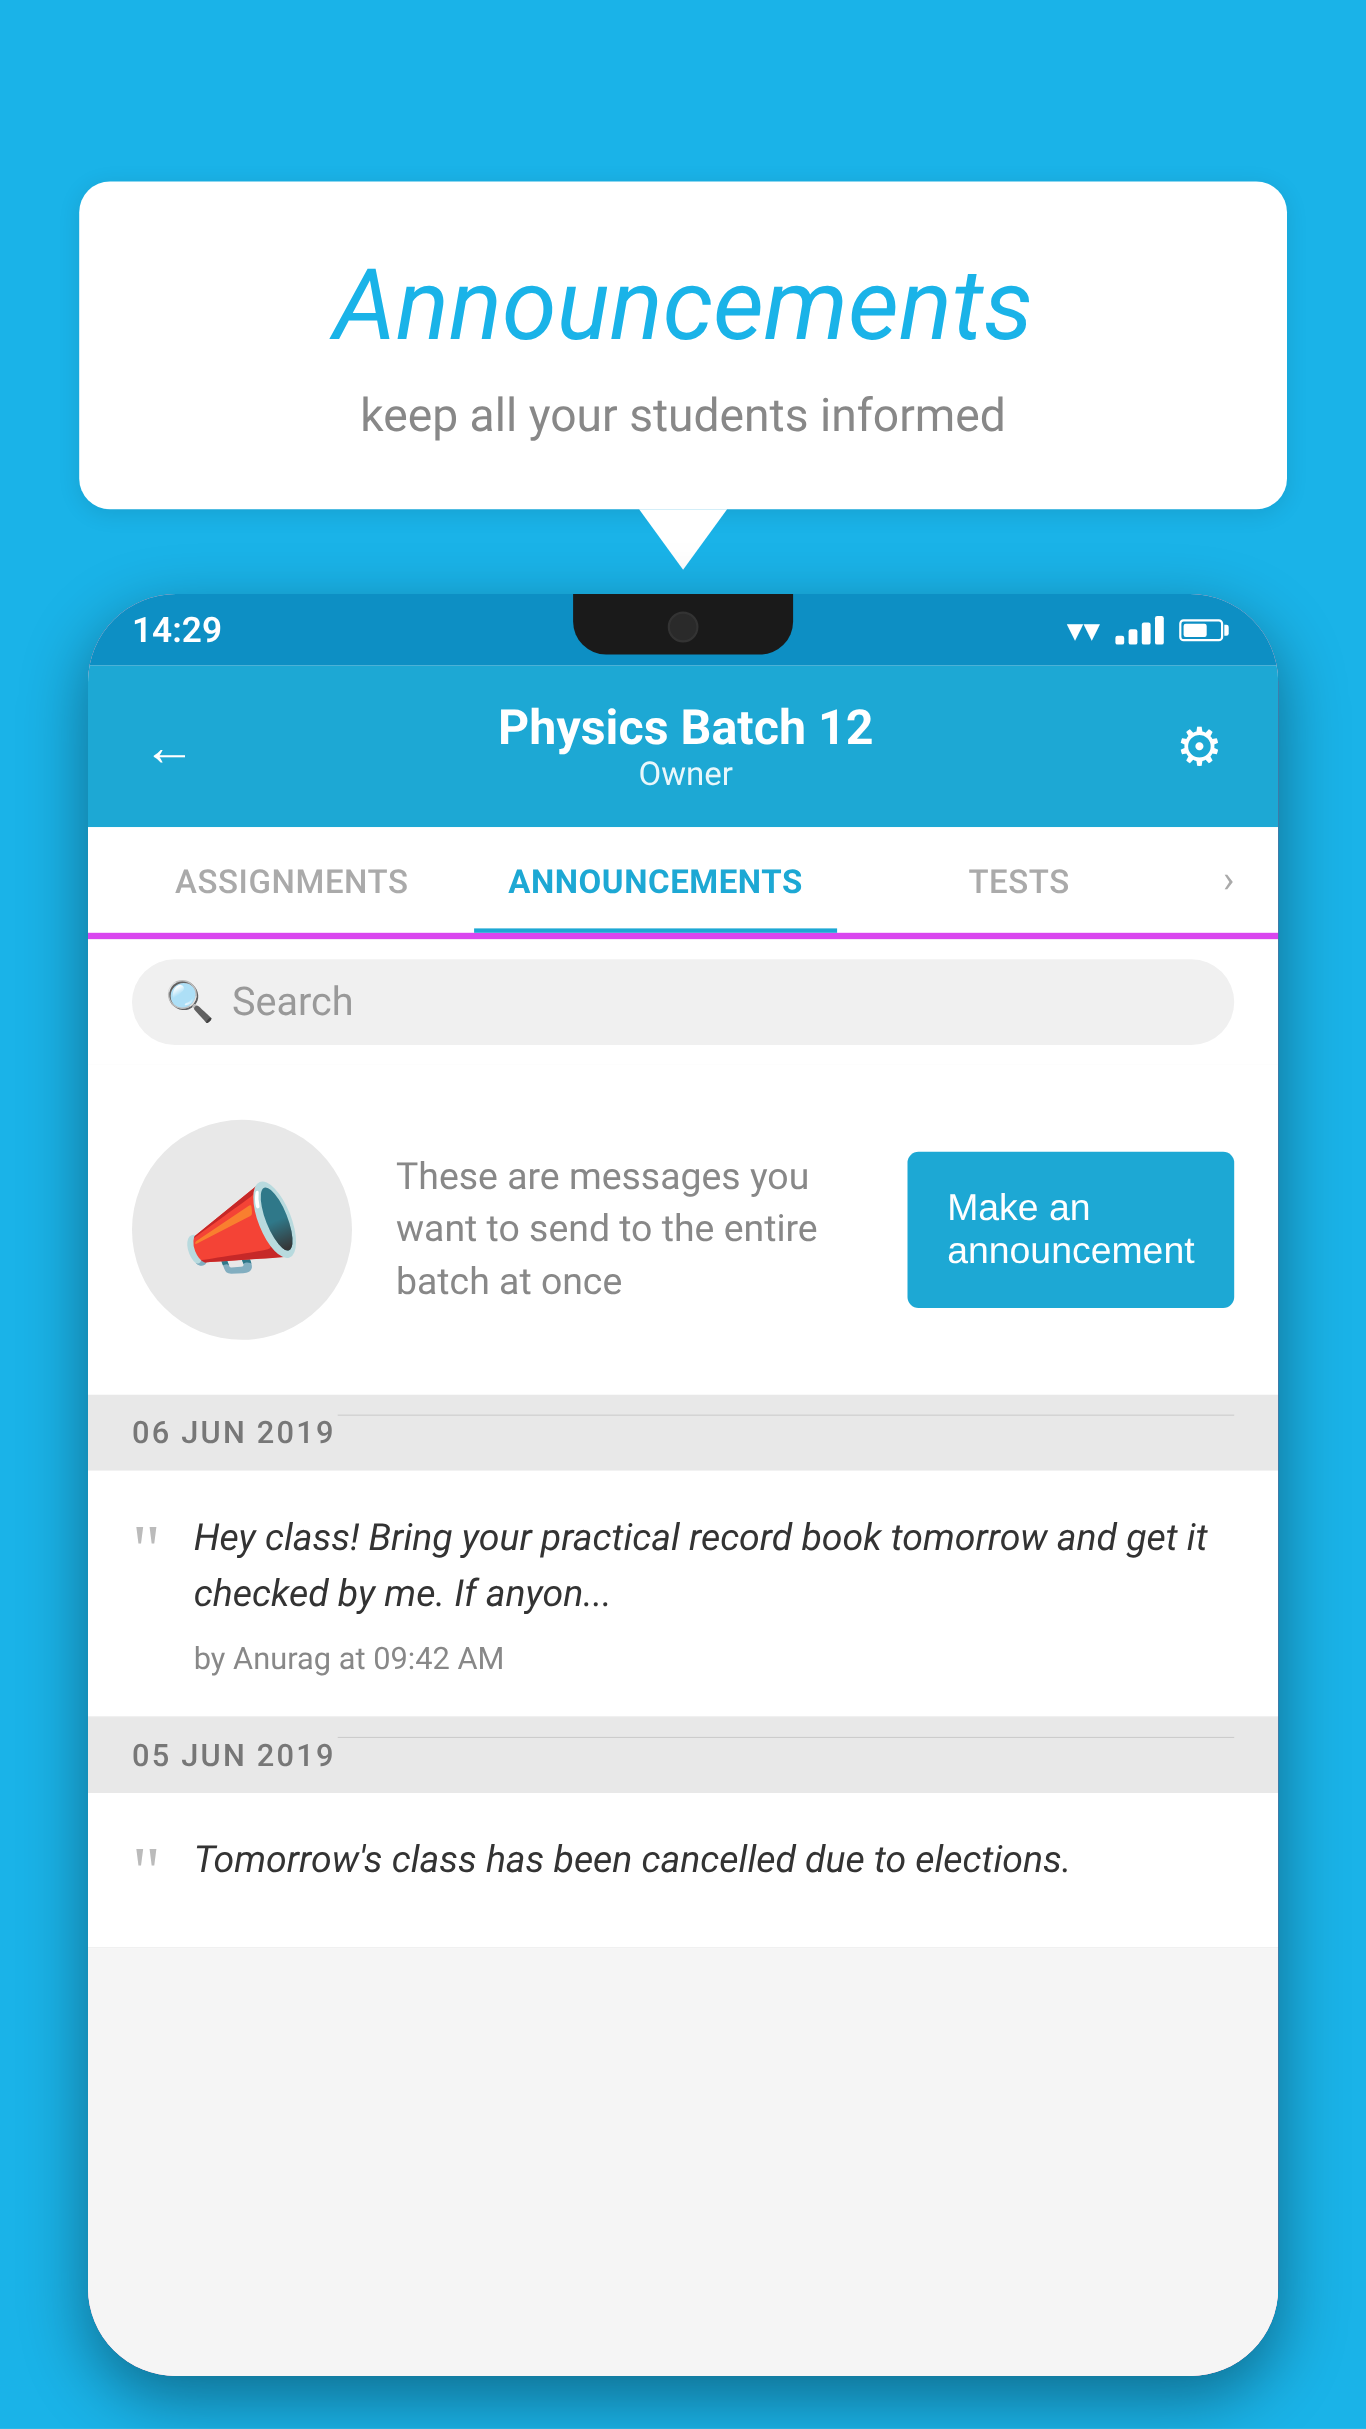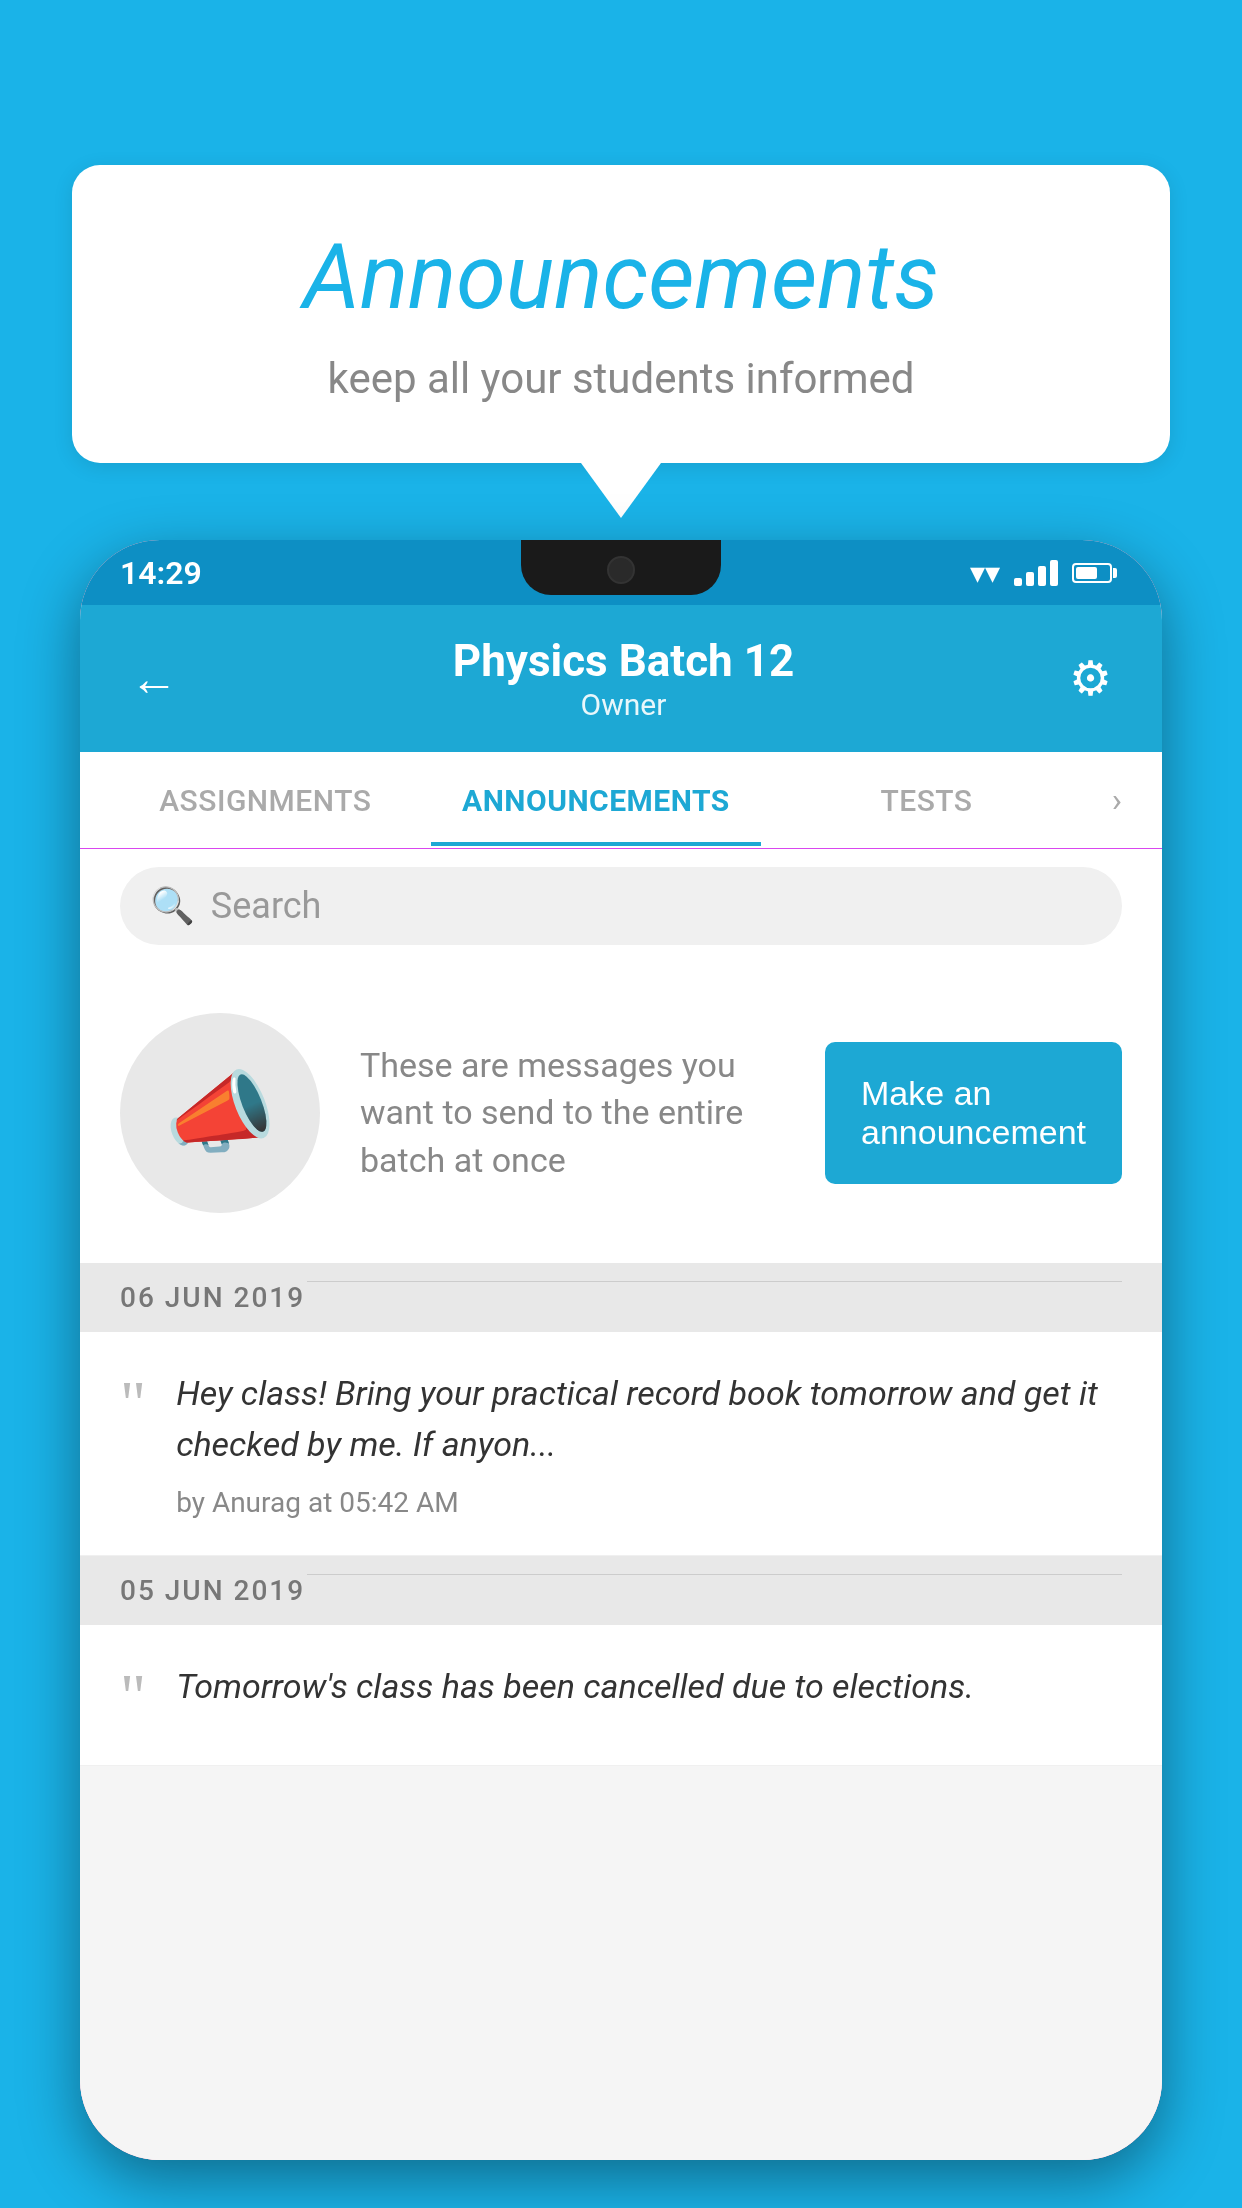--- a/index.html
+++ b/index.html
@@ -205,22 +205,22 @@
 
     .settings-icon {
       color: white;
       font-size: 48px;
     }
 
     
     .tab-bar {
       background: white;
       display: flex;
-      align-items: center;
-      border-bottom: 1px solid #d946ef;
+      align-items: flex-end;
+      border-bottom: 6px solid #d946ef;
       padding: 0 20px;
     }
 
     .tab-item {
       flex: 1;
       text-align: center;
       padding: 28px 10px;
       font-size: 30px;
       font-weight: 500;
       color: #aaa;
@@ -476,21 +476,21 @@
 
         <div class="date-separator">
           <span class="date-separator-text">06  JUN  2019</span>
           <div class="date-separator-line"></div>
         </div>
 
         <div class="announcement-item">
           <div class="quote-icon">"</div>
           <div class="announcement-text-group">
             <div class="announcement-message">Hey class! Bring your practical record book tomorrow and get it checked by me. If anyon...</div>
-            <div class="announcement-meta">by Anurag at 05:42 AM</div>
+            <div class="announcement-meta">by Anurag at 09:42 AM</div>
           </div>
         </div>
 
         <div class="date-separator">
           <span class="date-separator-text">05  JUN  2019</span>
           <div class="date-separator-line"></div>
         </div>
 
         <div class="announcement-item">
           <div class="quote-icon">"</div>

